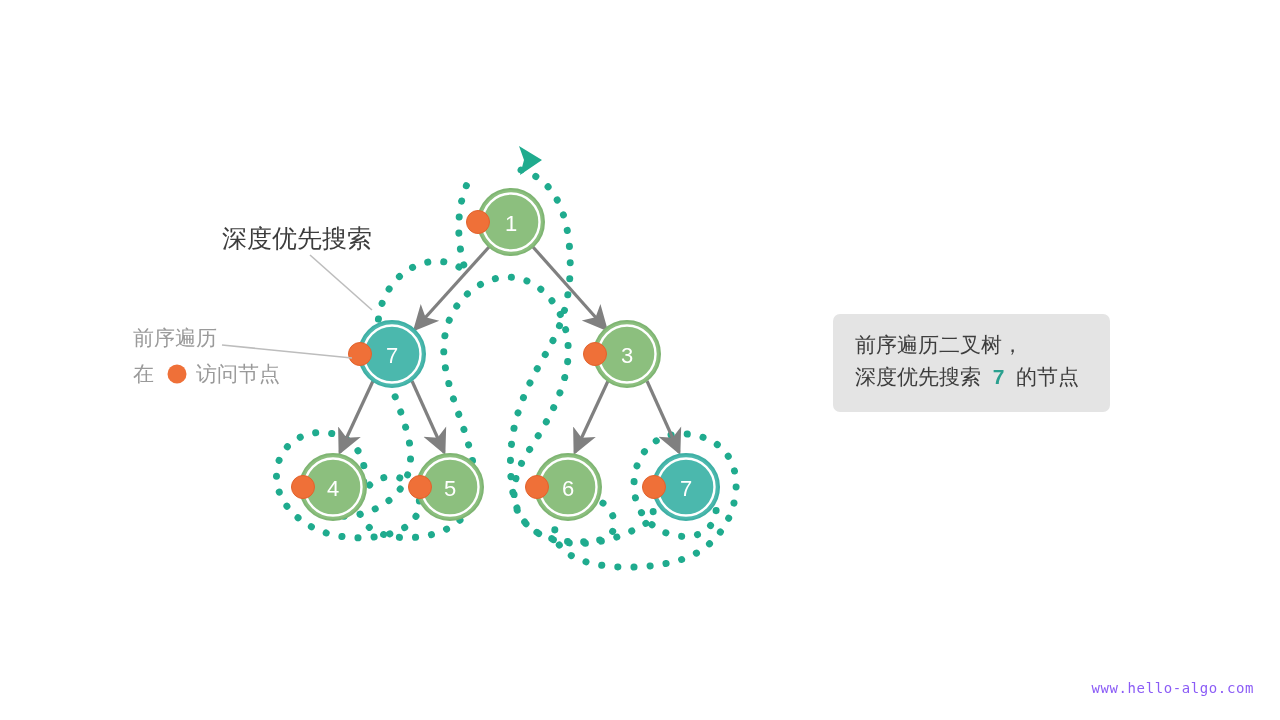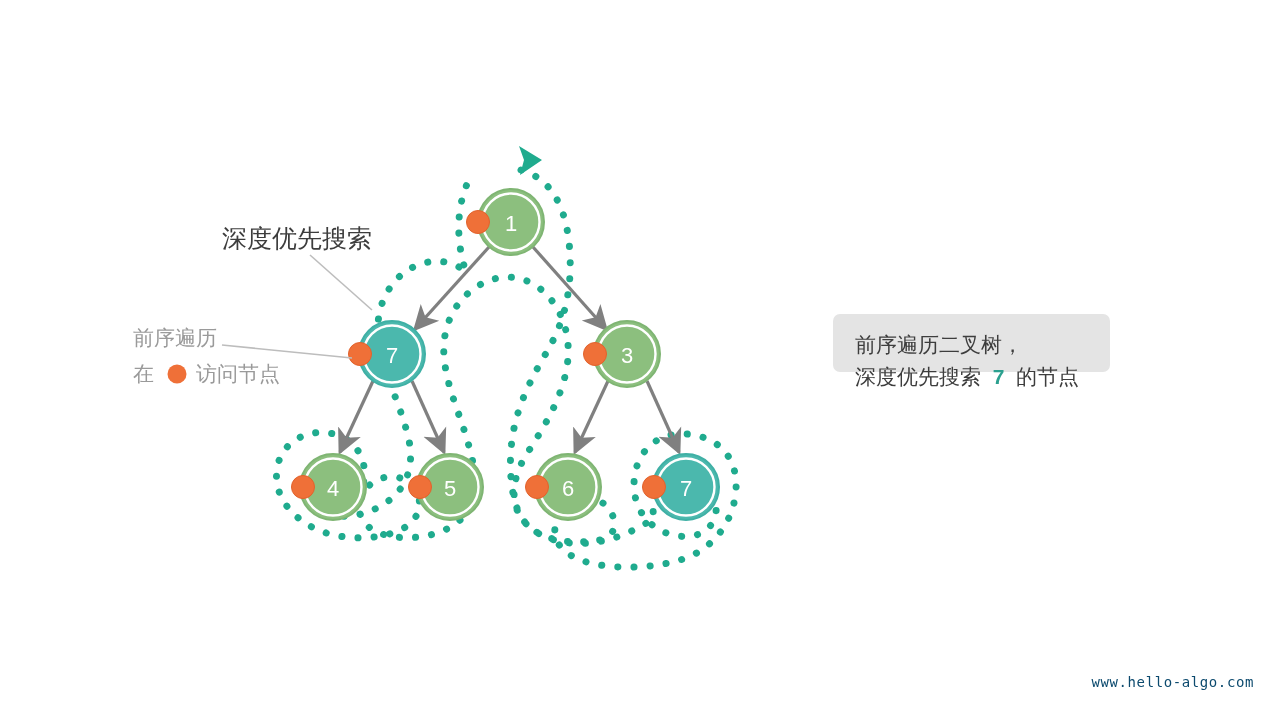--- a/index.html
+++ b/index.html
@@ -43,44 +43,44 @@
   .legend-text {
     font-family: "Liberation Sans", "DejaVu Sans", sans-serif;
     font-size: 21px;
     fill: #9a9a9a;
   }
   .panel-box {
     position: absolute;
     left: 833px;
     top: 314px;
     width: 277px;
-    height: 58px;
+    height: 98px;
     background: #e4e4e4;
     border-radius: 7px;
     box-sizing: border-box;
     padding: 15px 0 0 22px;
   }
   .panel-line {
     font-family: "Liberation Sans", "DejaVu Sans", sans-serif;
     font-size: 21px;
     color: #3d3d3d;
     line-height: 32px;
     white-space: pre;
   }
   .panel-accent {
     color: #2ba08f;
     font-weight: bold;
   }
   .watermark {
     position: absolute;
     right: 26px;
-    bottom: 30px;
+    bottom: 24px;
     font-family: "DejaVu Sans Mono", "Liberation Mono", monospace;
     font-size: 14px;
-    color: #0c4a6e;
+    color: #8b5cf6;
     letter-spacing: 0.6px;
   }
 </style>
 </head>
 <body>
 
 <div id="stage">
 
   <svg id="diagram" viewBox="0 0 1280 720">
     <defs>

